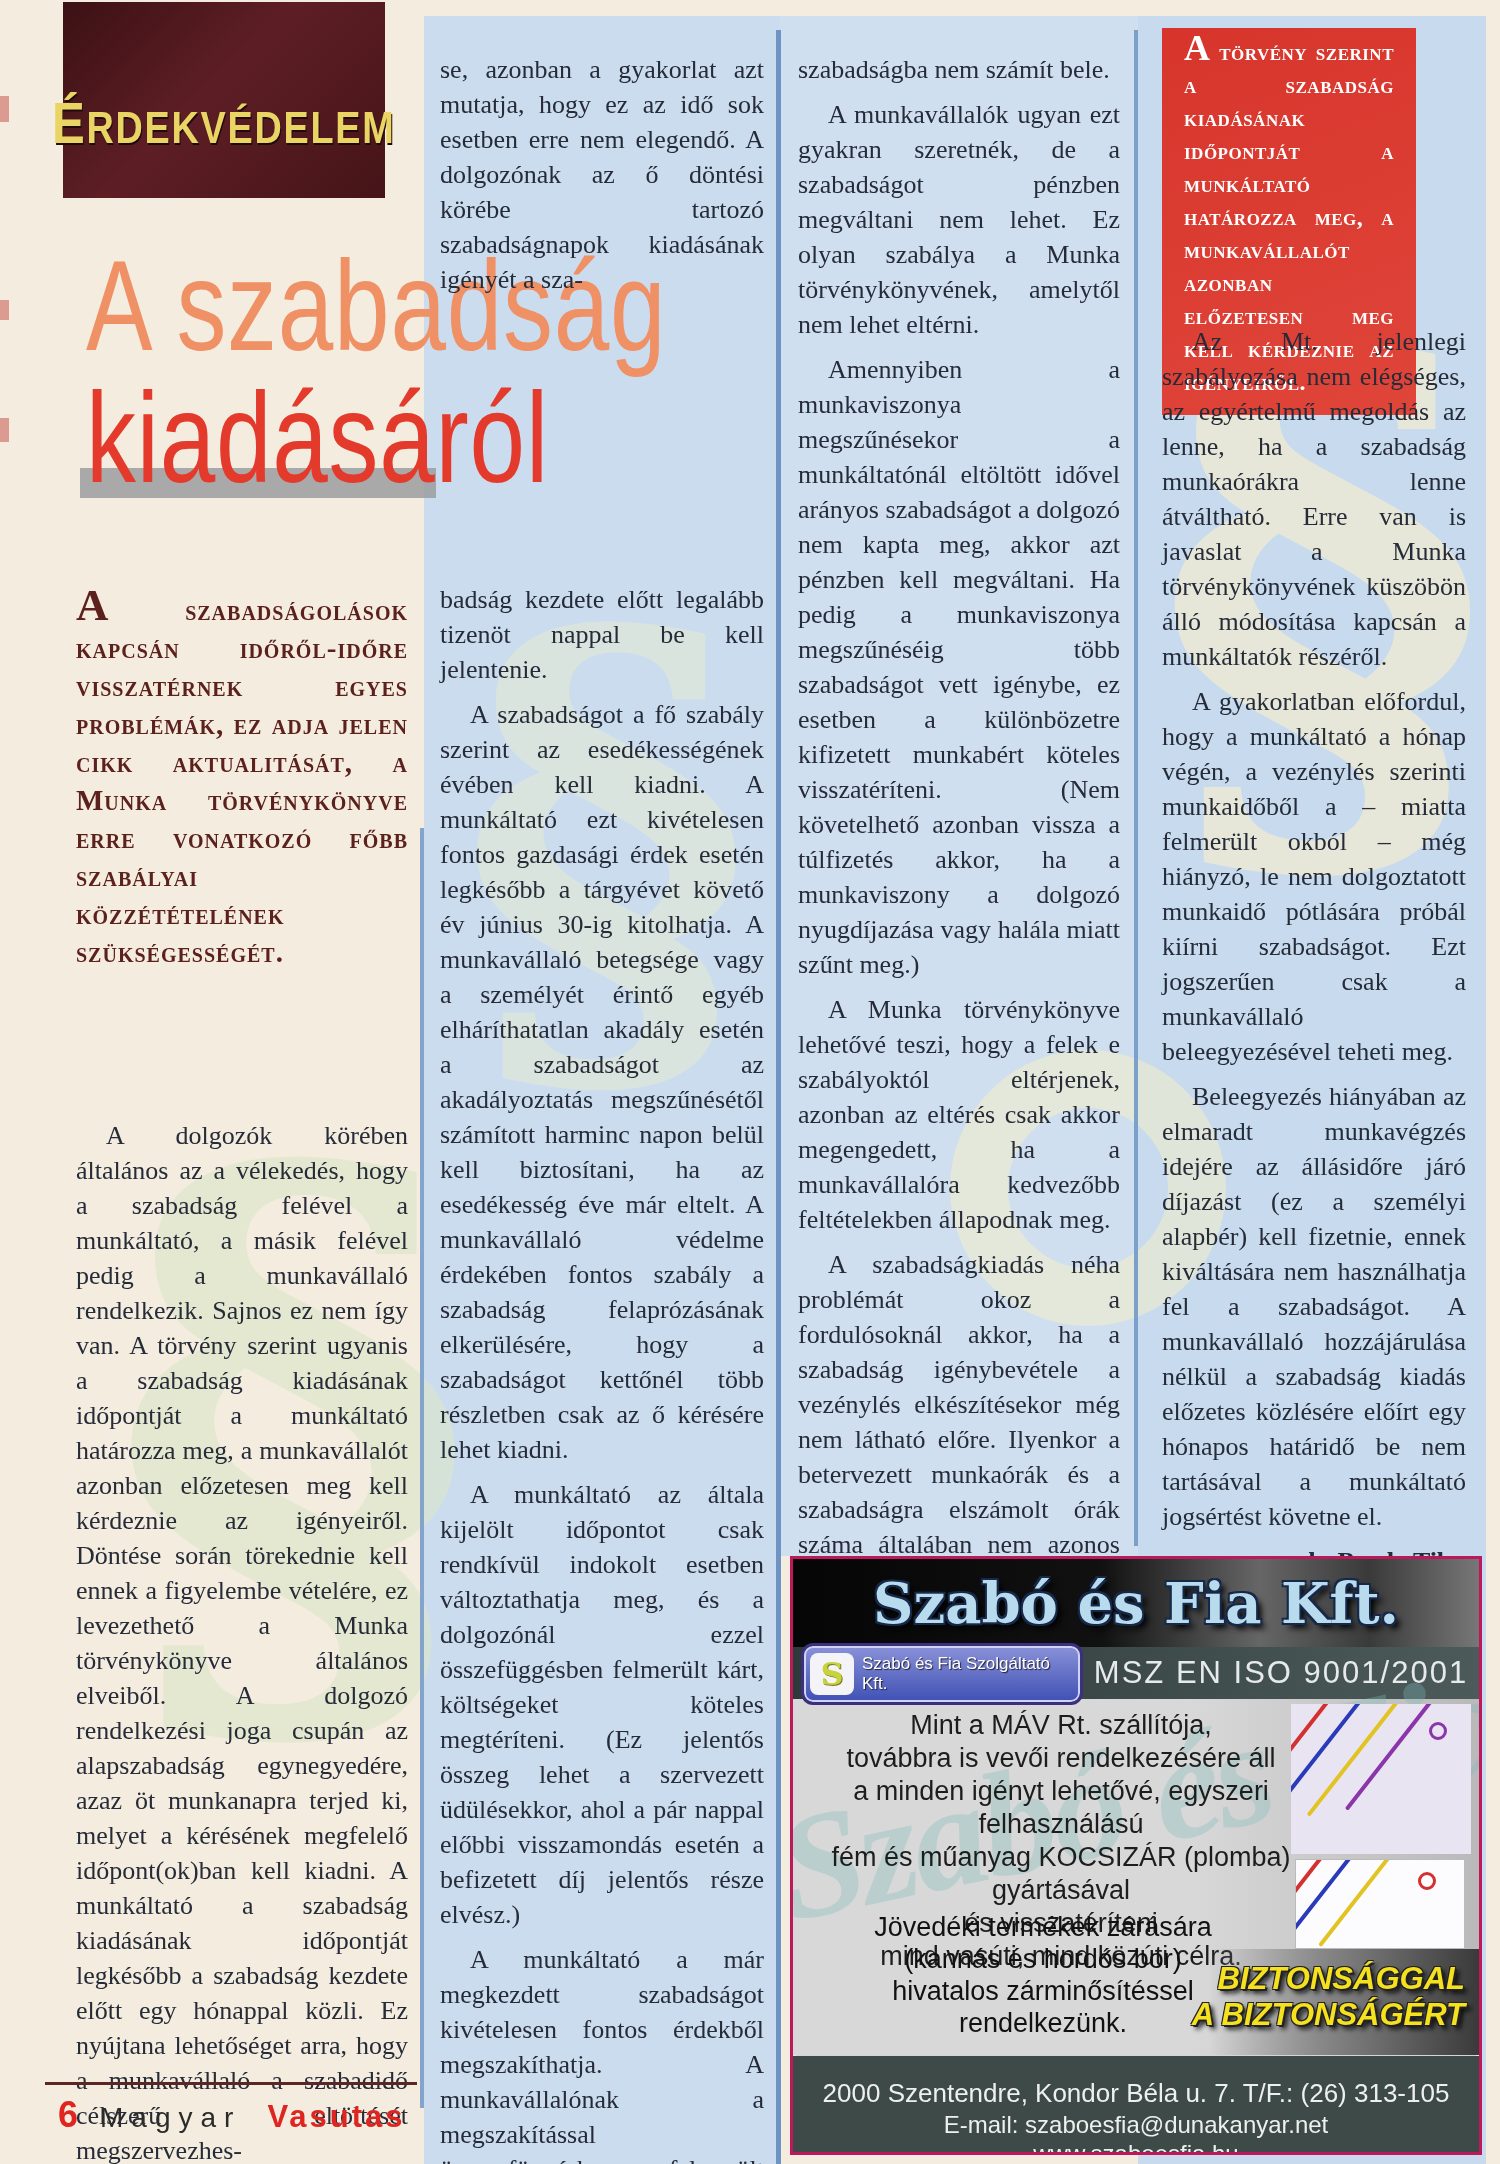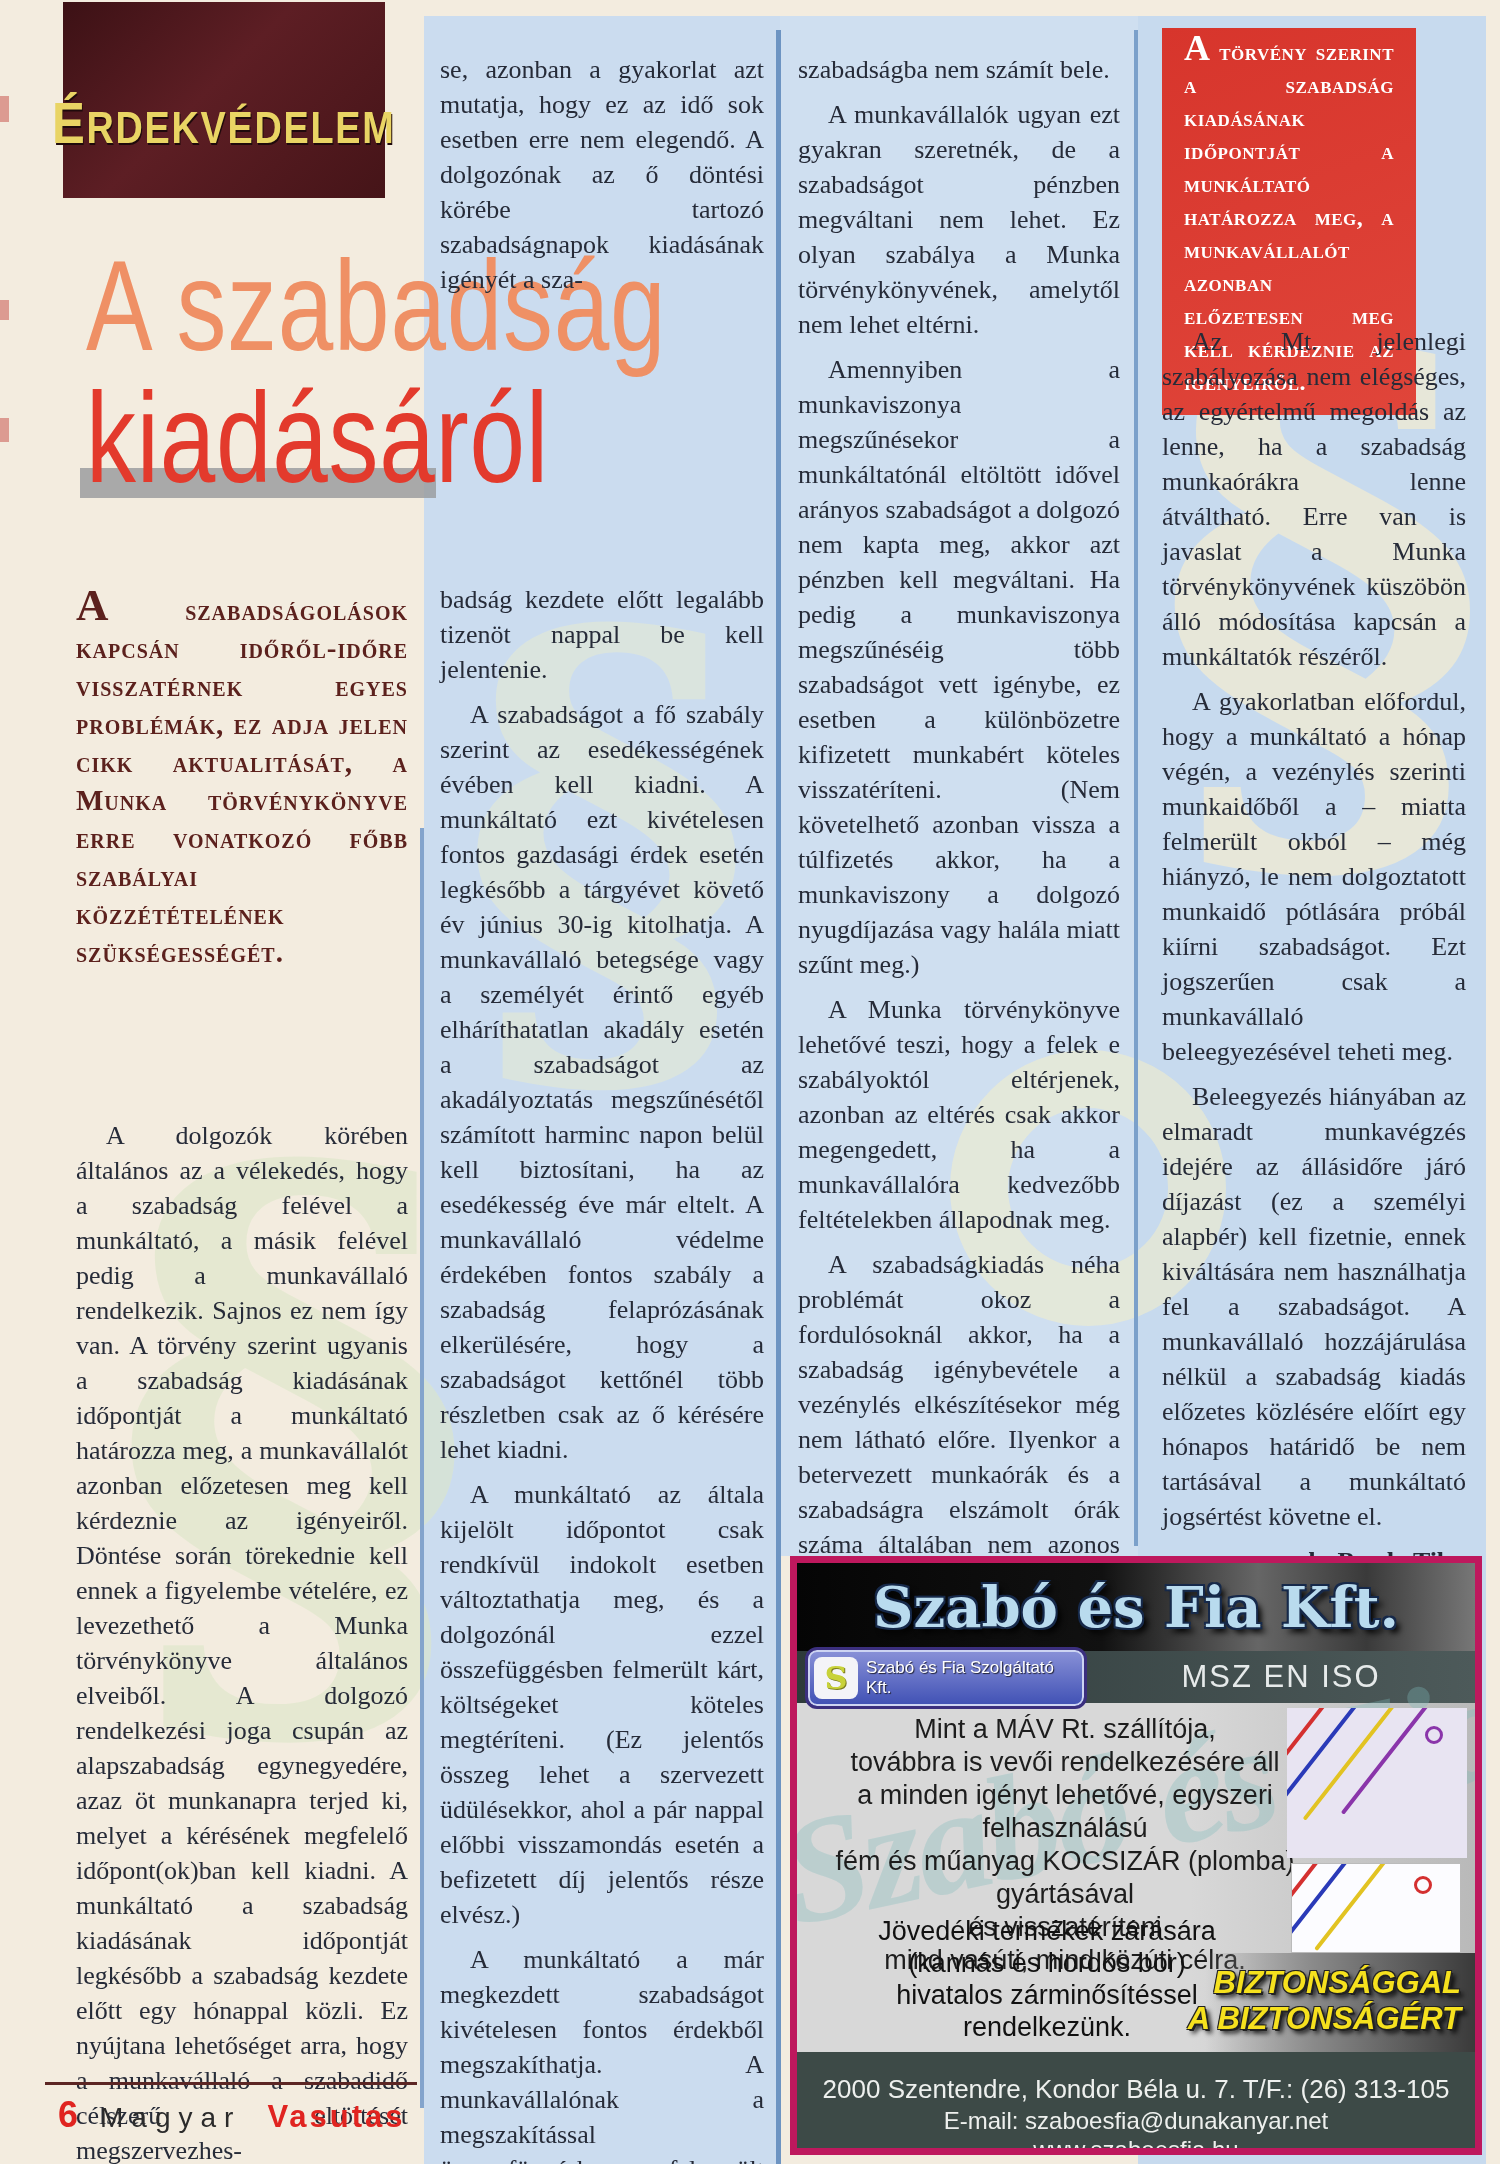--- a/index.html
+++ b/index.html
@@ -64,21 +64,21 @@
   .author .a-name{font-weight:bold;font-size:26px;}
   .author .a-role{font-size:25px;}
   
   .footer-rule{position:absolute;left:45px;top:2082px;width:372px;height:3px;background:#5c2624;z-index:3;}
   .footer{position:absolute;left:58px;top:2094px;z-index:3;font-family:"Liberation Sans",sans-serif;white-space:nowrap;}
   .footer .pgno{color:#e02420;font-weight:bold;font-size:36px;margin-right:22px;}
   .footer .mag1{color:#2b2b2b;font-size:28px;letter-spacing:8px;margin-right:26px;}
   .footer .mag2{color:#e02420;font-weight:bold;font-size:31px;letter-spacing:3px;}
   
   .ad{position:absolute;left:790px;top:1556px;width:692px;height:599px;z-index:4;background:#d6d6d6;
-      border:7px solid #be185d;box-shadow:inset 0 0 0 3px #e8e8e8;box-sizing:border-box;overflow:hidden;
+      border:3px solid #be185d;box-shadow:inset 0 0 0 3px #e8e8e8;box-sizing:border-box;overflow:hidden;
       font-family:"Liberation Sans",sans-serif;}
   .ad-header{position:absolute;left:0;top:0;right:0;height:88px;
              background:linear-gradient(90deg,#050505 0%,#111 45%,#666 68%,#3a3a3a 84%,#777 100%);
              display:flex;align-items:center;justify-content:center;}
   .ad-company{font-family:"DejaVu Serif",serif;font-weight:bold;font-size:56px;color:#b9dbee;white-space:nowrap;
               text-shadow:2px 2px 0 #16294a,-2px -2px 0 #16294a,2px -2px 0 #16294a,-2px 2px 0 #16294a,5px 5px 6px #000;}
   .ad-isoband{position:absolute;left:0;top:88px;right:0;height:52px;
               background:linear-gradient(90deg,#2e3a3a,#4d5a5a);}
   .ad-iso{position:absolute;left:300px;right:10px;top:0;height:52px;line-height:52px;text-align:center;
           color:#e6eaea;font-size:31px;letter-spacing:2px;}

